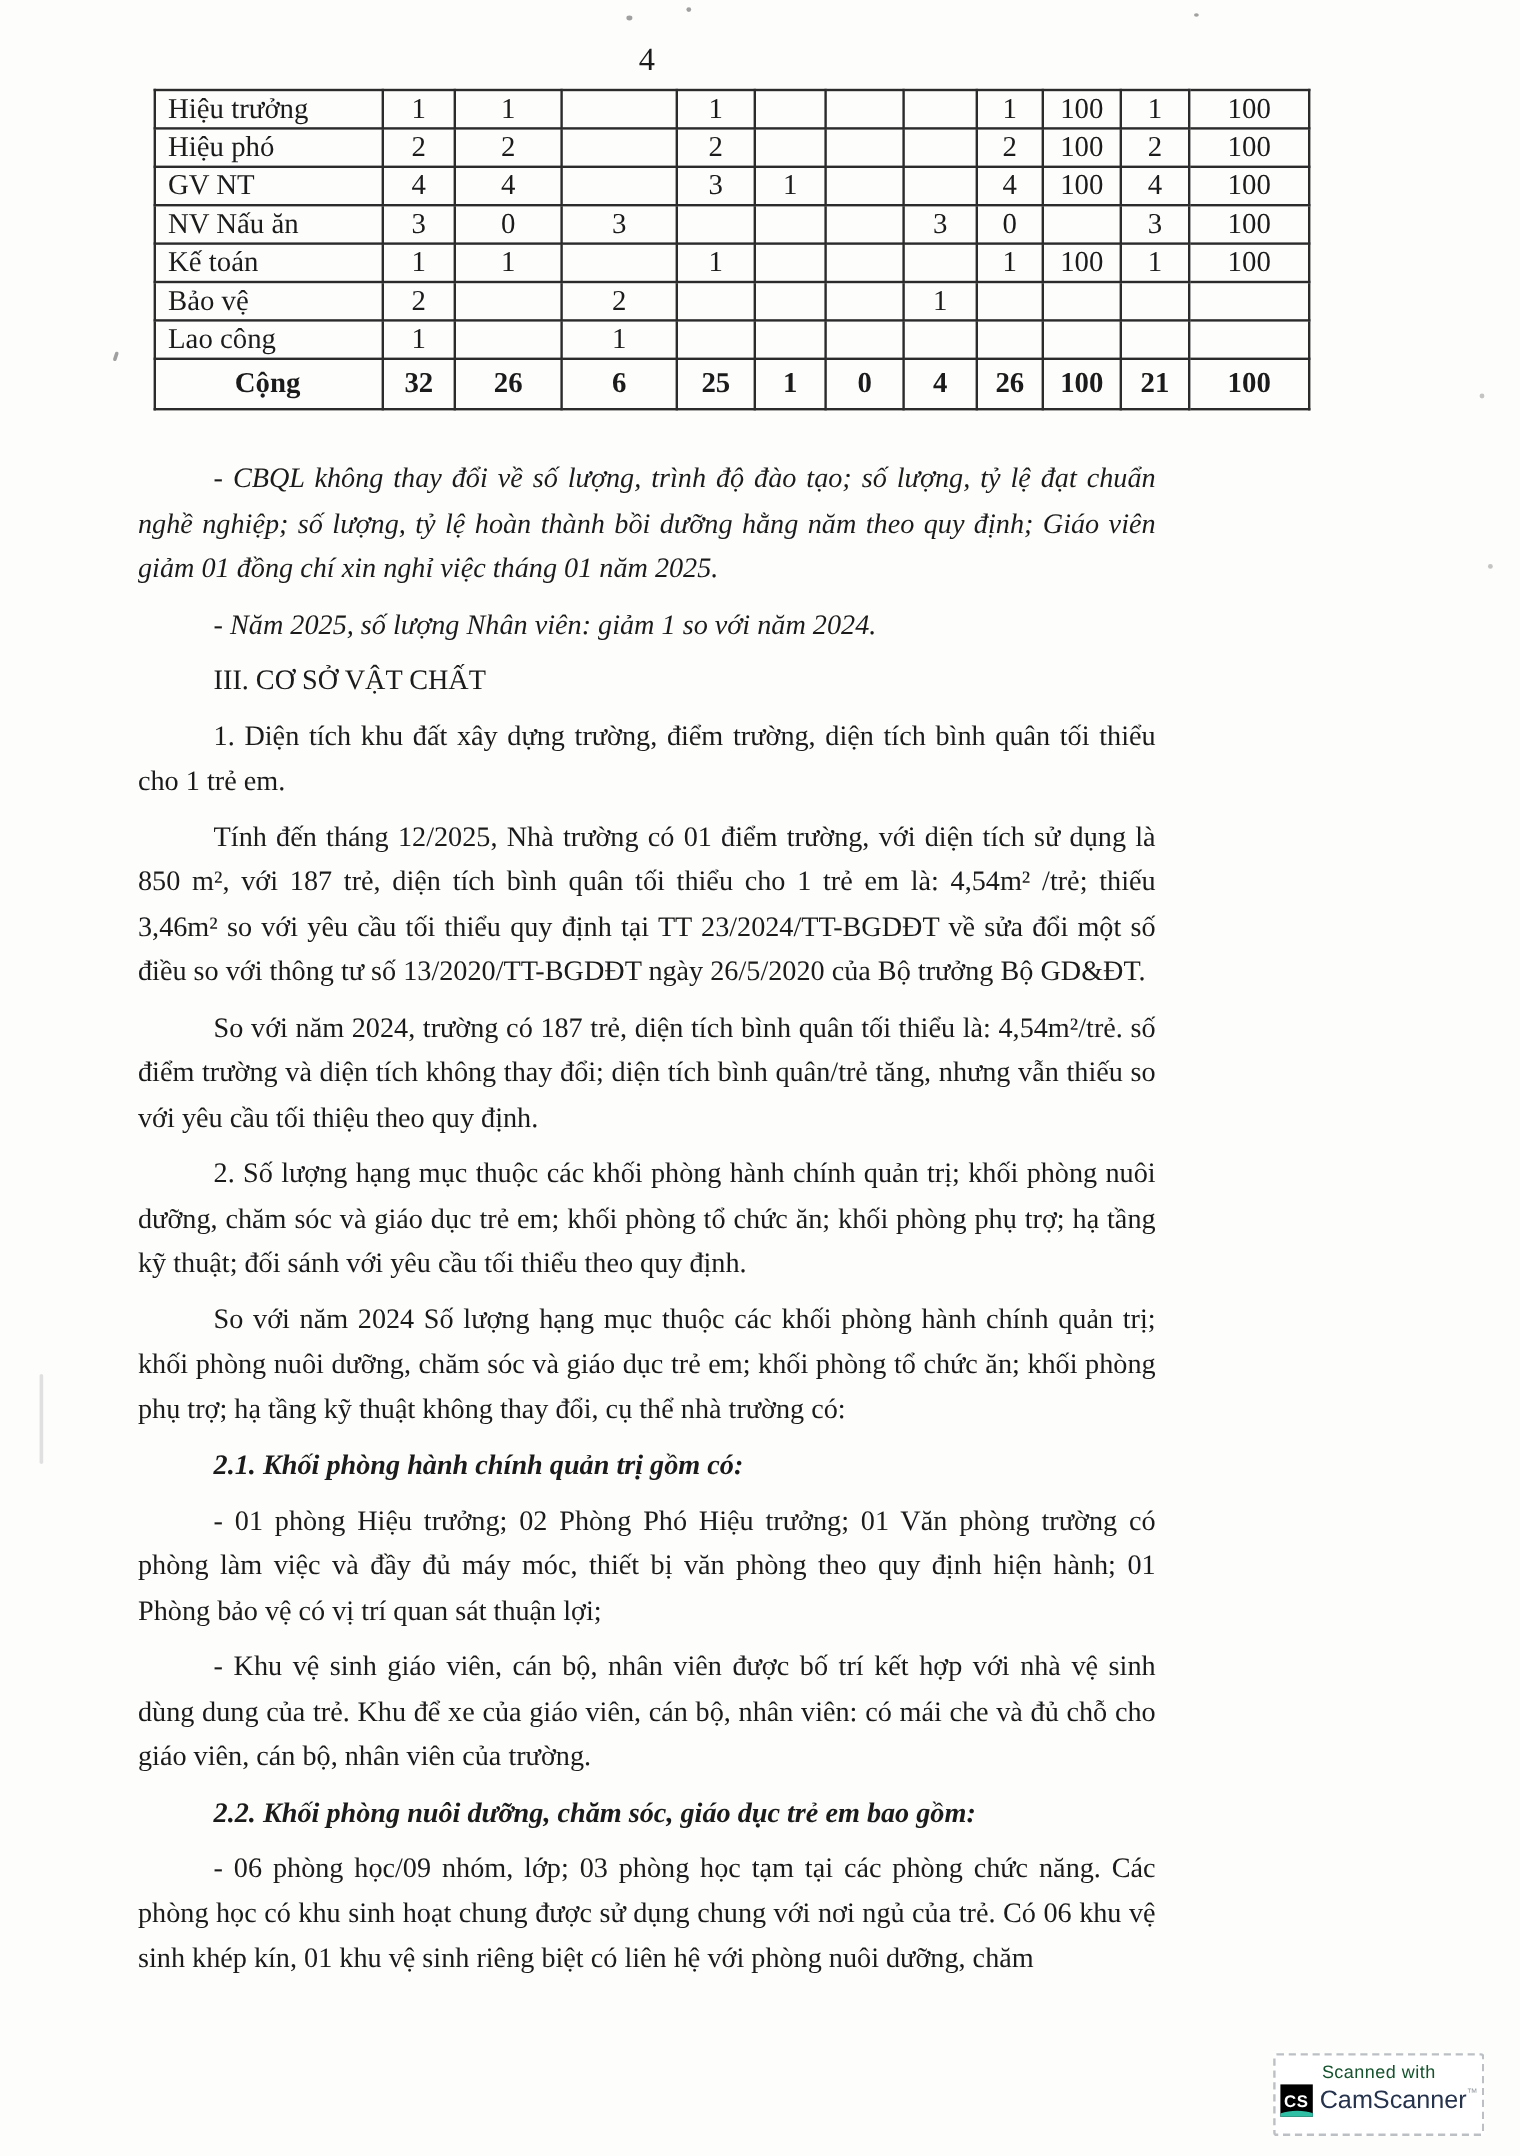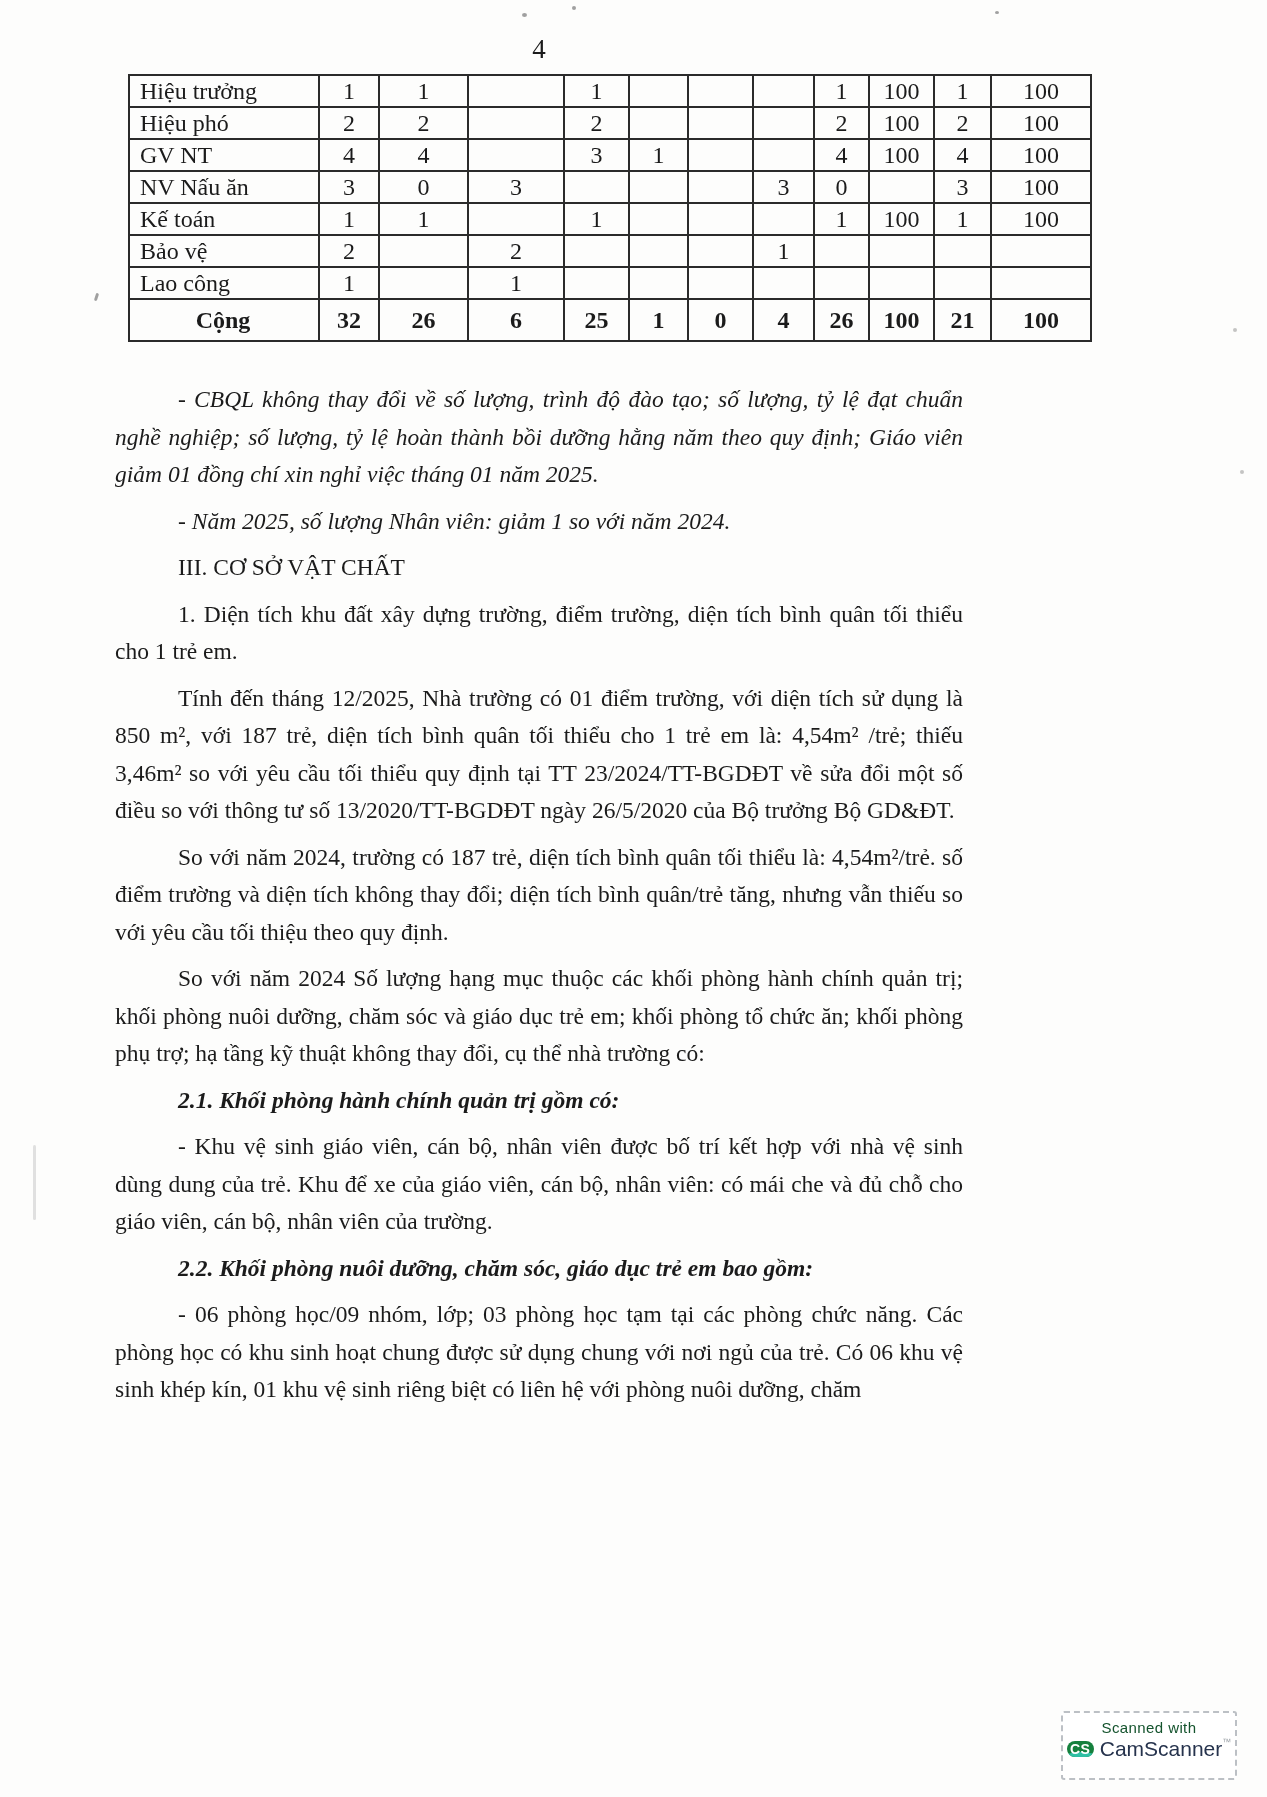--- a/index.html
+++ b/index.html
@@ -57,22 +57,22 @@
   }
   .cs-badge .scanned-with {
     margin-top:6px; text-align:center;
     font-size:15px; color:#14532d; letter-spacing:.4px;
   }
   .cs-badge .brand-row {
     display:flex; align-items:center; justify-content:center;
     gap:6px; margin-top:1px;
   }
   .cs-logo {
-    position:relative; width:27px; height:16px;
-    background:#15803d; border-radius:10px;
+    position:relative; width:27px; height:27px;
+    background:#000000; border-radius:0;
     display:flex; align-items:center; justify-content:center;
     overflow:hidden; flex:0 0 auto;
   }
   .cs-logo .cs-text {
     position:relative; z-index:2;
     color:#ffffff; font-weight:bold; font-size:14px; letter-spacing:.5px;
   }
   .cs-logo::after {
     content:""; position:absolute; z-index:1;
     bottom:-9px; left:-5px; width:38px; height:14px;
@@ -219,22 +219,24 @@
       </tbody>
   </table>
 
   <div class="doc-body">
       <p class="italic">- CBQL không thay đổi về số lượng, trình độ đào tạo; số lượng, tỷ lệ đạt chuẩn nghề nghiệp; số lượng, tỷ lệ hoàn thành bồi dưỡng hằng năm theo quy định;  Giáo viên giảm 01 đồng chí xin nghỉ việc tháng 01 năm 2025.</p>
       <p class="italic">- Năm 2025, số lượng Nhân viên: giảm 1 so với năm 2024.</p>
       <p class="bold">III. CƠ SỞ VẬT CHẤT</p>
       <p class="bold">1. Diện tích khu đất xây dựng trường, điểm trường, diện tích bình quân tối thiểu cho 1 trẻ em.</p>
       <p class="normal">Tính đến tháng 12/2025, Nhà trường có 01 điểm trường, với diện tích sử dụng là 850 m², với 187 trẻ, diện tích bình quân tối thiểu cho 1 trẻ em là: 4,54m² /trẻ; thiếu 3,46m² so với yêu cầu tối thiểu quy định tại TT 23/2024/TT-BGDĐT về sửa đổi một số điều so với thông tư số 13/2020/TT-BGDĐT ngày 26/5/2020 của Bộ trưởng Bộ GD&amp;ĐT.</p>
       <p class="normal">So với năm 2024, trường có 187 trẻ, diện tích bình quân tối thiểu là: 4,54m²/trẻ. số điểm trường và diện tích không thay đổi; diện tích bình quân/trẻ tăng, nhưng vẫn thiếu so với yêu cầu tối thiệu theo quy định.</p>
+      <p class="bold">2. Số lượng hạng mục thuộc các khối phòng hành chính quản trị; khối phòng nuôi dưỡng, chăm sóc và giáo dục trẻ em; khối phòng tổ chức ăn; khối phòng phụ trợ; hạ tầng kỹ thuật; đối sánh với yêu cầu tối thiểu theo quy định.</p>
       <p class="normal">So với năm 2024 Số lượng hạng mục thuộc các khối phòng hành chính quản trị; khối phòng nuôi dưỡng, chăm sóc và giáo dục trẻ em; khối phòng tổ chức ăn; khối phòng phụ trợ; hạ tầng kỹ thuật không thay đổi, cụ thể nhà trường có:</p>
       <p class="bold-italic">2.1. Khối phòng hành chính quản trị gồm có:</p>
+      <p class="normal">- 01 phòng Hiệu trưởng; 02 Phòng Phó Hiệu trưởng; 01 Văn phòng trường có phòng làm việc và đầy đủ máy móc, thiết bị văn phòng theo quy định hiện hành; 01 Phòng bảo vệ có vị trí quan sát thuận lợi;</p>
       <p class="normal">- Khu vệ sinh giáo viên, cán bộ, nhân viên được bố trí kết hợp với nhà vệ sinh dùng dung của trẻ. Khu để xe của giáo viên, cán bộ, nhân viên: có mái che và đủ chỗ cho giáo viên, cán bộ, nhân viên của trường.</p>
       <p class="bold-italic">2.2. Khối phòng nuôi dưỡng, chăm sóc, giáo dục trẻ em bao gồm:</p>
       <p class="normal">- 06 phòng học/09 nhóm, lớp; 03 phòng học tạm tại các phòng chức năng. Các phòng học có khu sinh hoạt chung được sử dụng chung với nơi ngủ của trẻ.  Có 06 khu vệ sinh khép kín, 01 khu vệ sinh riêng biệt có liên hệ với phòng nuôi dưỡng, chăm</p>
     </div>
 
   <div class="speck" style="left:522px;top:13px;width:5px;height:4px;"></div>
   <div class="speck" style="left:572px;top:6px;width:4px;height:4px;"></div>
   <div class="speck" style="left:995px;top:11px;width:4px;height:3px;"></div>
   <div class="speck" style="left:95px;top:293px;width:3px;height:8px;border-radius:2px;transform:rotate(18deg);"></div>
   <div class="speck" style="left:1233px;top:328px;width:4px;height:4px;opacity:.4;"></div>

